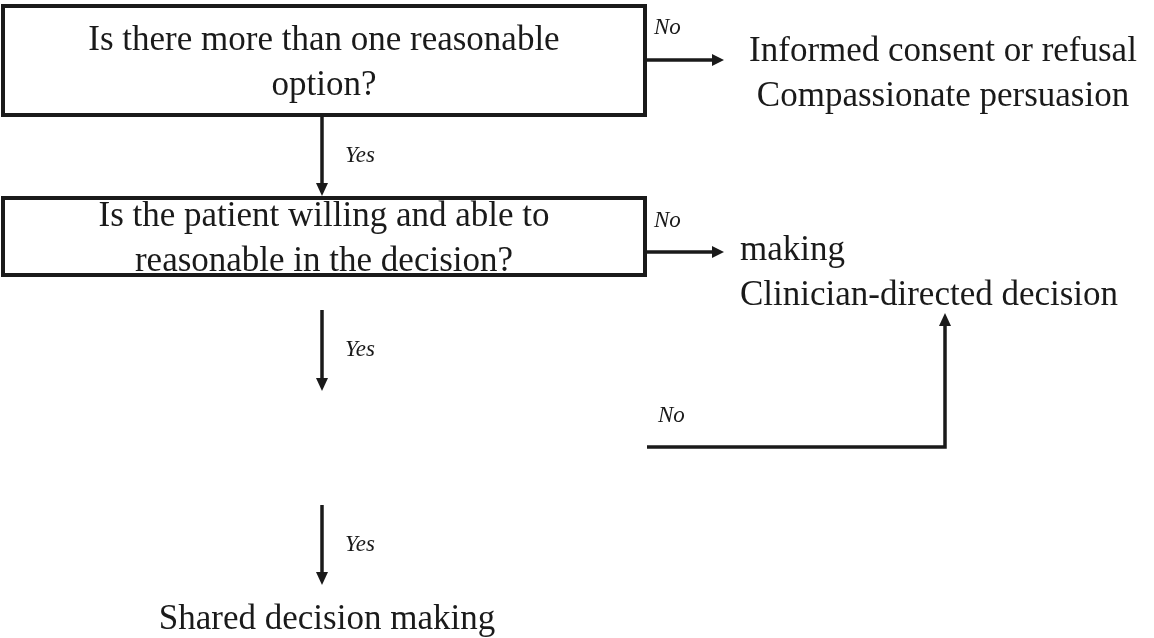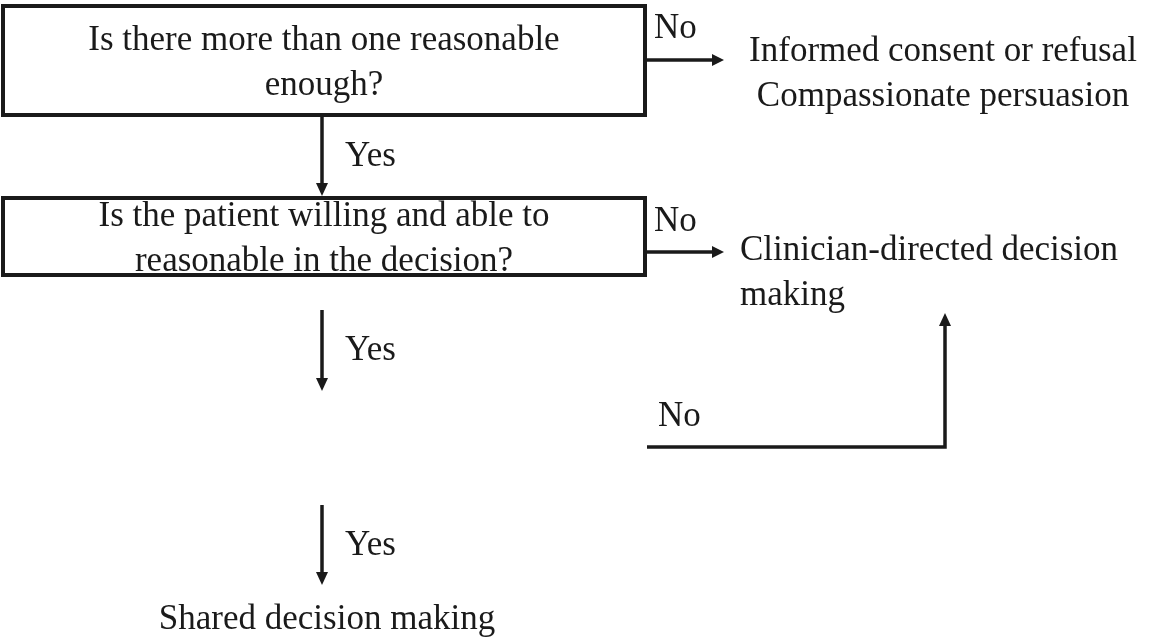--- a/index.html
+++ b/index.html
@@ -30,23 +30,24 @@
     justify-content: center;
     text-align: center;
     font-size: 35px;
     line-height: 45px;
   }
   .qbox-1 { top: 4px;   height: 113px; }
   .qbox-2 { top: 196px; height: 81px; }
   .qbox-3 { top: 392px; height: 113px; }
   .branch-label {
     position: absolute;
-    font-size: 35px;
+    font-size: 23px;
     line-height: 38px;
     white-space: nowrap;
+    font-style: italic;
   }
   .lbl-q1-no  { left: 654px; top: 8px; }
   .lbl-q1-yes { left: 345px; top: 136px; }
   .lbl-q2-no  { left: 654px; top: 201px; }
   .lbl-q2-yes { left: 345px; top: 330px; }
   .lbl-q3-no  { left: 658px; top: 396px; }
   .lbl-q3-yes { left: 345px; top: 525px; }
   .outcome {
     position: absolute;
     font-size: 35px;
@@ -96,21 +97,21 @@
 
     <polyline class="stroke-line" points="647,447 945,447 945,326"></polyline>
     <polygon class="arrow-head" points="939,326 951,326 945,313"></polygon>
 
     <line class="stroke-line" x1="322" y1="505" x2="322" y2="572"></line>
     <polygon class="arrow-head" points="316,572 328,572 322,585"></polygon>
   </svg>
 
   <div class="qbox qbox-1">
     <div>Is there more than one reasonable</div>
-    <div>enough?</div>
+    <div>option?</div>
   </div>
 
   <div class="qbox qbox-2">
     <div>Is the patient willing and able to</div>
     <div>reasonable in the decision?</div>
   </div>
 
 
   <div class="branch-label lbl-q1-no">No</div>
   <div class="branch-label lbl-q1-yes">Yes</div>
@@ -118,19 +119,19 @@
   <div class="branch-label lbl-q2-yes">Yes</div>
   <div class="branch-label lbl-q3-no">No</div>
   <div class="branch-label lbl-q3-yes">Yes</div>
 
   <div class="outcome outcome-informed">
     <div>Informed consent or refusal</div>
     <div>Compassionate persuasion</div>
   </div>
 
   <div class="outcome outcome-clinician">
+    <div>making</div>
     <div>Clinician-directed decision</div>
-    <div>making</div>
   </div>
 
   <div class="outcome outcome-shared">Shared decision making</div>
 
 </div>
 
 </body></html>

